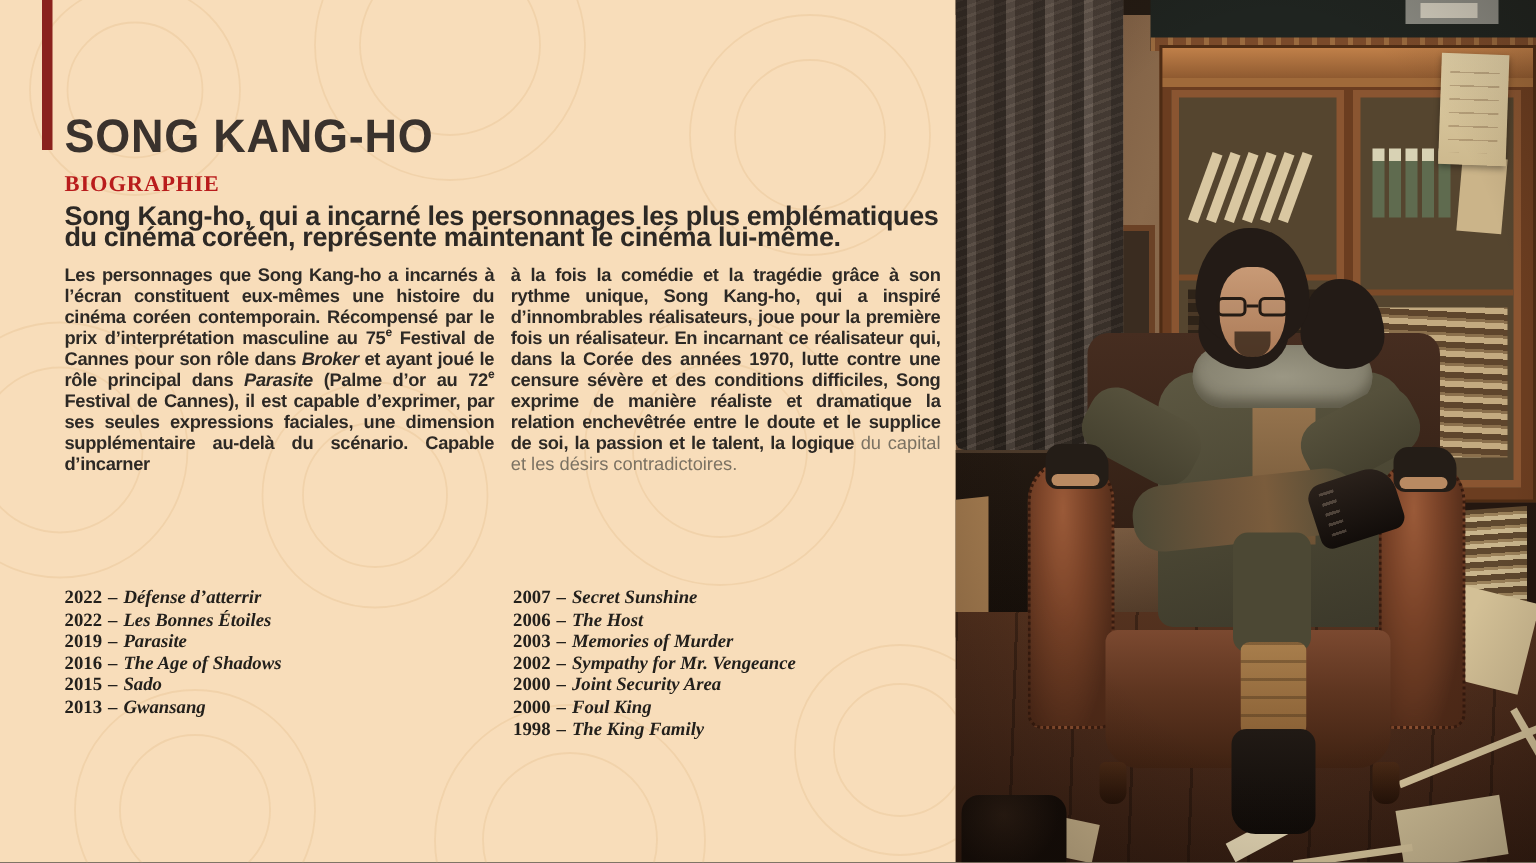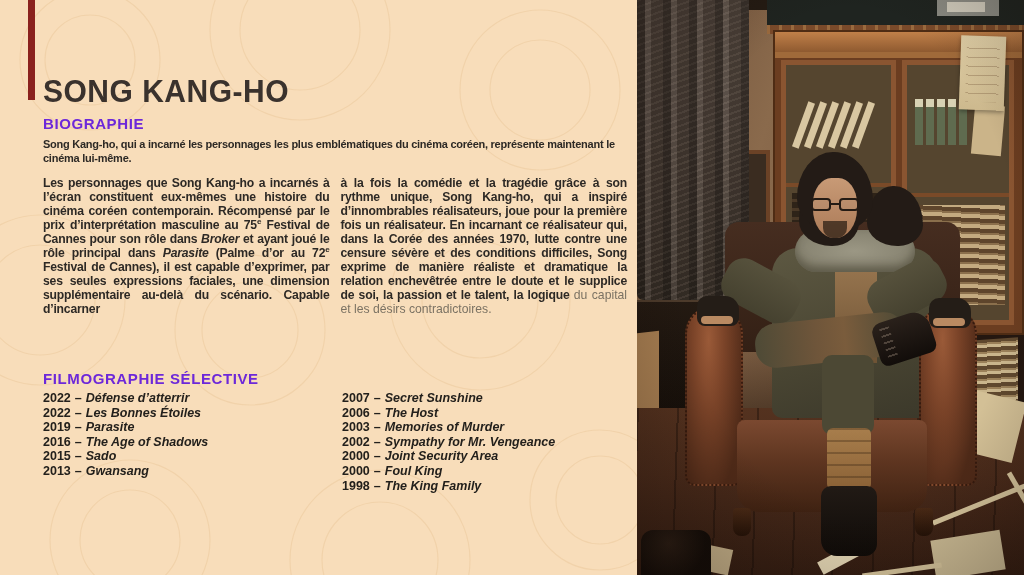--- a/index.html
+++ b/index.html
@@ -4,37 +4,37 @@
 <style>
   html,body{margin:0;padding:0;background:#222;}
   .page{position:relative;width:1024px;height:575px;overflow:hidden;
         background:#f8ddba;font-family:"Liberation Sans",sans-serif;}
   .bg-pattern{position:absolute;left:0;top:0;width:637px;height:575px;z-index:0;opacity:.55;}
   .left-panel{position:absolute;left:0;top:0;width:637px;height:575px;z-index:1;}
 
   .accent-bar{position:absolute;left:28px;top:0;width:7px;height:100px;background:#8a211d;}
   .page-title{position:absolute;left:43px;top:74px;font-size:30px;font-weight:700;
               letter-spacing:.5px;color:#3a322d;transform:scaleY(1.04);transform-origin:top left;}
-  .section-heading{position:absolute;font-size:15px;font-weight:700;letter-spacing:.6px;color:#6d28d9;}
+  .section-heading{position:absolute;font-size:15px;font-weight:700;letter-spacing:.6px;color:#b91c1c;font-family:Liberation Serif, serif;}
   .bio-heading{left:43px;top:115px;}
-  .bio-intro{position:absolute;left:43px;top:137px;width:584px;font-size:11px;font-weight:700;
+  .bio-intro{position:absolute;left:43px;top:137px;width:584px;font-size:18px;font-weight:700;
              letter-spacing:-.25px;line-height:14px;color:#2d2925;}
   .bio-cols{position:absolute;left:43px;top:176px;width:584px;display:flex;gap:11px;}
   .bio-col{flex:1;font-size:12.2px;font-weight:700;letter-spacing:-.2px;line-height:14px;
            color:#2d2925;text-align:justify;}
   .bio-col i{font-style:italic;}
   .bio-col sup{font-size:8px;line-height:0;vertical-align:super;}
   .muted{color:#7b7263;font-weight:400;letter-spacing:0;}
 
   .filmo-heading{left:43px;top:370px;}
   .filmo-cols{position:absolute;left:43px;top:391px;width:586px;display:flex;}
   .filmo-col{font-size:12.5px;font-weight:700;color:#23201c;line-height:14.6px;}
   .filmo-col.first{width:299px;}
   .filmo-col.second{width:287px;}
-  .film-row{white-space:nowrap;}
+  .film-row{white-space:nowrap;font-family:Liberation Serif, serif;}
   .film-dash{margin:0 4px;}
   .film-title{font-style:italic;}
 
   
   .photo{position:absolute;left:637px;top:0;width:387px;height:575px;overflow:hidden;z-index:1;}
   .photo *{position:absolute;}
   .wall{inset:0;background:linear-gradient(105deg,#6e4f38 0%,#8a6a4c 30%,#7a5a40 55%,#5c3f2b 100%);}
   .ceiling-strip{left:0;top:0;width:150px;height:10px;background:#241b13;}
   .trunk{left:130px;top:0;width:257px;height:34px;background:#1f2420;}
   .trunk-trim{left:0;bottom:0;width:100%;height:9px;
@@ -173,21 +173,20 @@
     <h1 class="page-title" style="margin:0;">SONG KANG-HO</h1>
 
     <div class="section-heading bio-heading">BIOGRAPHIE</div>
     <p class="bio-intro" style="margin:0;">Song Kang-ho, qui a incarné les personnages les plus emblématiques du cinéma coréen, représente maintenant le cinéma lui-même.</p>
 
     <div class="bio-cols">
       <p class="bio-col" style="margin:0;"><span>Les personnages que Song Kang-ho a incarnés à l’écran constituent eux-mêmes une histoire du cinéma coréen contemporain. Récompensé par le prix d’interprétation masculine au 75</span><sup>e</sup><span> Festival de Cannes pour son rôle dans </span><i>Broker</i><span> et ayant joué le rôle principal dans </span><i>Parasite</i><span> (Palme d’or au 72</span><sup>e</sup><span> Festival de Cannes), il est capable d’exprimer, par ses seules expressions faciales, une dimension supplémentaire au-delà du scénario. Capable d’incarner</span></p>
       <p class="bio-col" style="margin:0;"><span>à la fois la comédie et la tragédie grâce à son rythme unique, Song Kang-ho, qui a inspiré d’innombrables réalisateurs, joue pour la première fois un réalisateur. En incarnant ce réalisateur qui, dans la Corée des années 1970, lutte contre une censure sévère et des conditions difficiles, Song exprime de manière réaliste et dramatique la relation enchevêtrée entre le doute et le supplice de soi, la passion et le talent, la logique </span><span class="muted">du capital et les désirs contradictoires.</span></p>
     </div>
 
-    <div class="section-heading filmo-heading">FILMOGRAPHIE SÉLECTIVE</div>
     <div class="filmo-cols">
       <div class="filmo-col first">
         <div class="film-row"><span class="film-year">2022</span><span class="film-dash">–</span><span class="film-title">Défense d’atterrir</span></div>
         <div class="film-row"><span class="film-year">2022</span><span class="film-dash">–</span><span class="film-title">Les Bonnes Étoiles</span></div>
         <div class="film-row"><span class="film-year">2019</span><span class="film-dash">–</span><span class="film-title">Parasite</span></div>
         <div class="film-row"><span class="film-year">2016</span><span class="film-dash">–</span><span class="film-title">The Age of Shadows</span></div>
         <div class="film-row"><span class="film-year">2015</span><span class="film-dash">–</span><span class="film-title">Sado</span></div>
         <div class="film-row"><span class="film-year">2013</span><span class="film-dash">–</span><span class="film-title">Gwansang</span></div>
       </div>
       <div class="filmo-col second">

